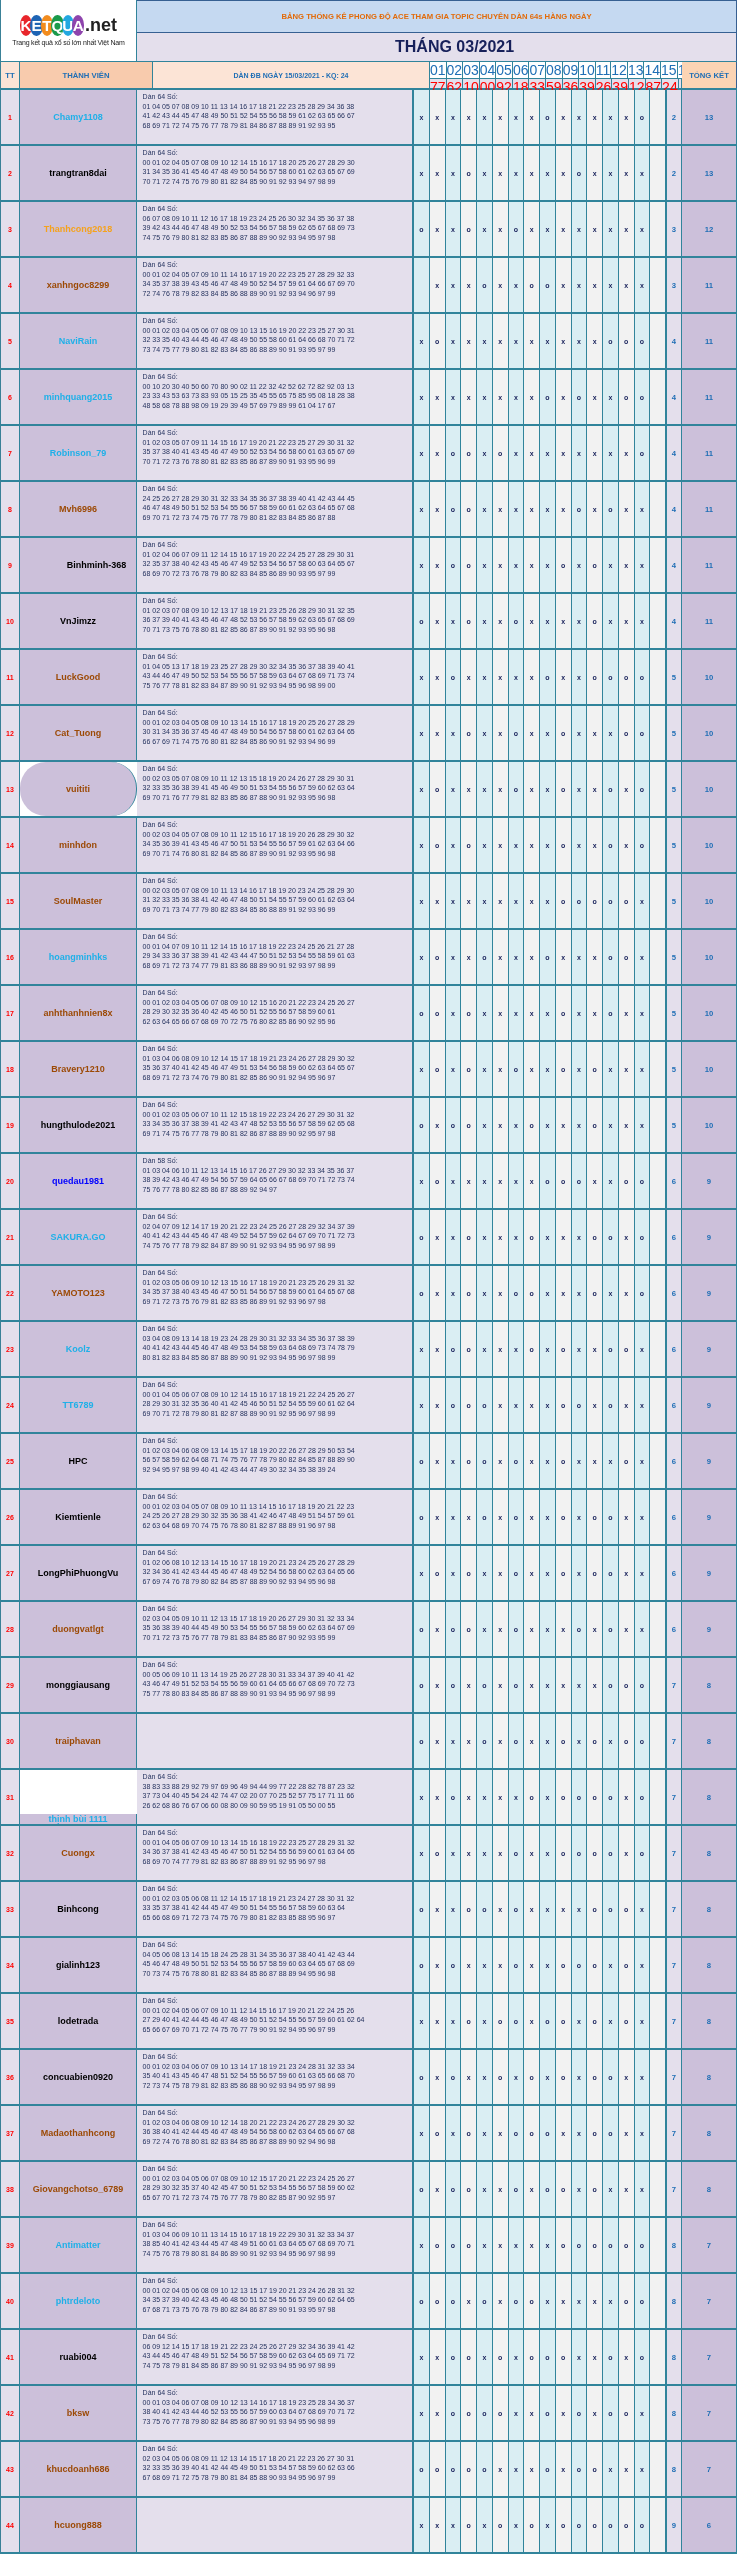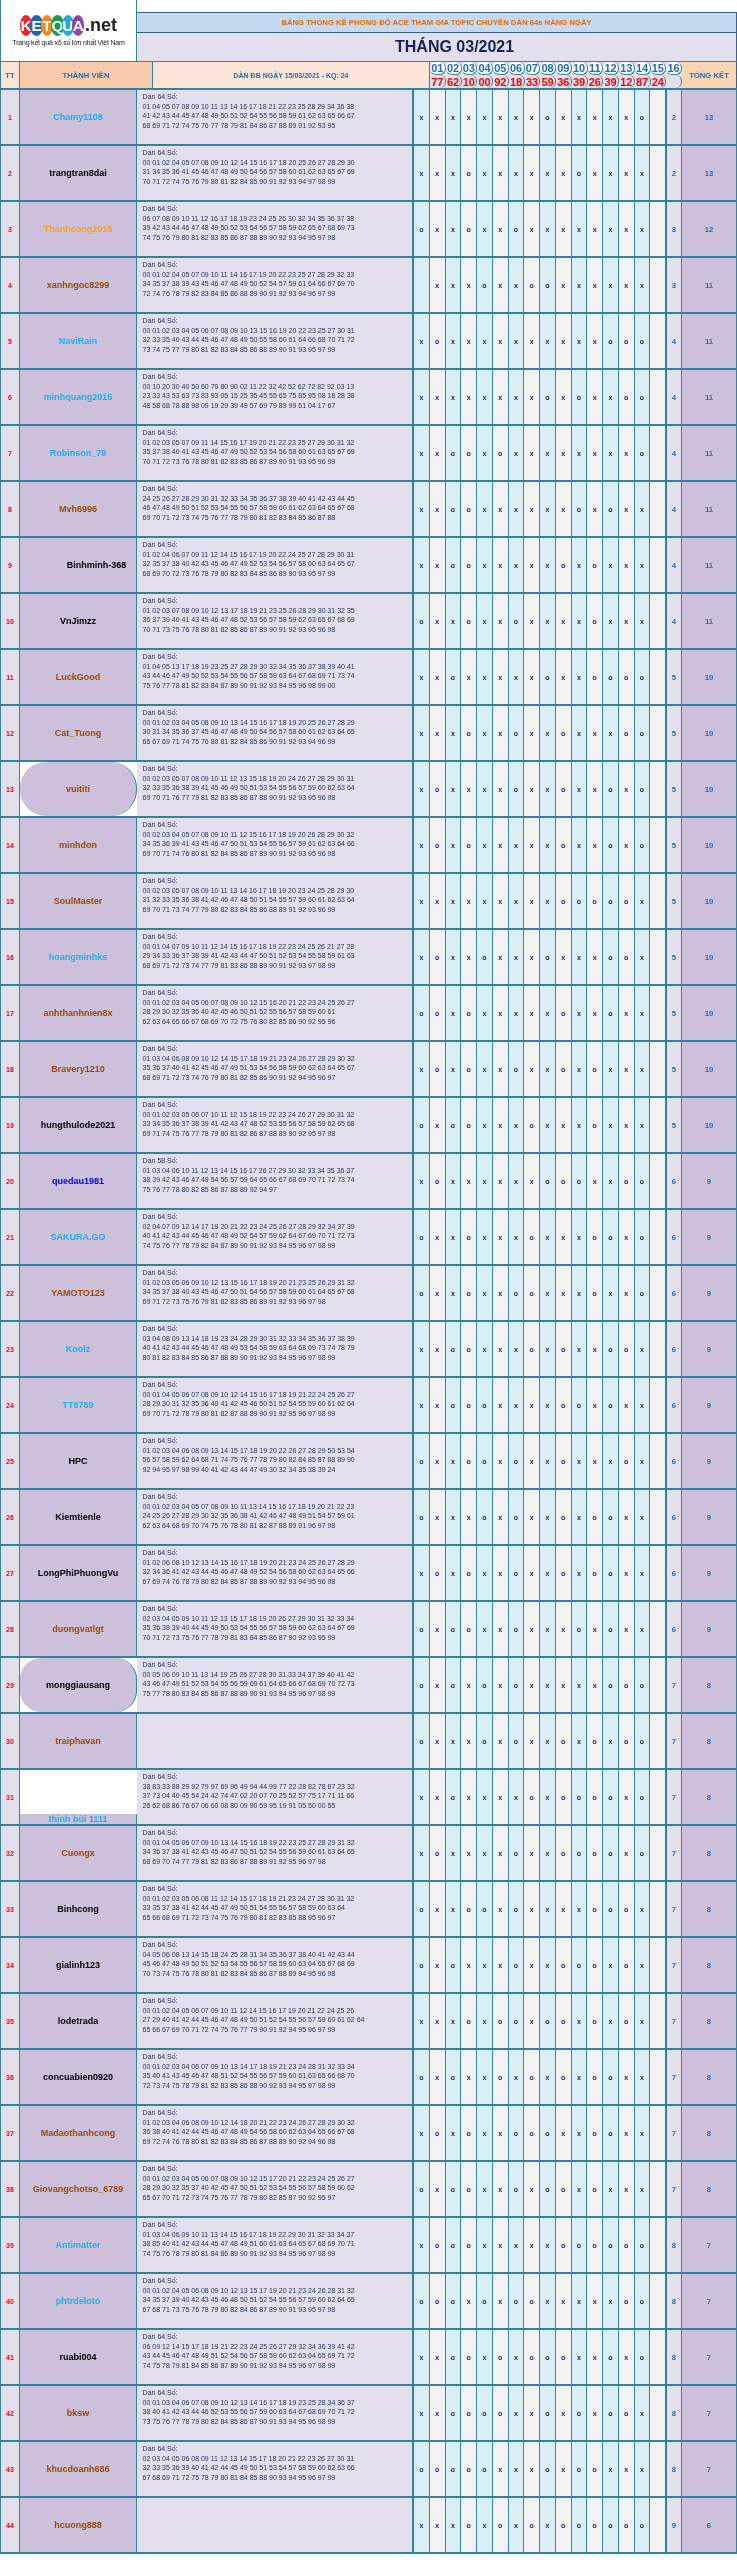--- a/index.html
+++ b/index.html
@@ -6,29 +6,29 @@
   html, body { width: 737px; background: #fff; }
   body { font-family: "Liberation Sans", sans-serif; color: #1f2d5a; }
   .sheet { position: relative; width: 737px; border-left: 1.4px solid #3a8197; }
   .hdr-top { display: flex; height: 61px; }
   .logo-box { width: 136px; height: 61px; background: #fff; border-right: 1.4px solid #31849b; display: flex; flex-direction: column; align-items: center; justify-content: center; }
   .logo { display: flex; align-items: center; }
   .logo .ball { width: 12.5px; height: 21px; border-radius: 50%; color: #fff; font-weight: bold; font-size: 15.3px; display: flex; align-items: center; justify-content: center; margin-right: -2.1px; font-family: "Liberation Sans", sans-serif; }
   .logo .net { font-size: 18px; font-weight: bold; color: #222; margin-left: 2.8px; font-family: "Liberation Sans", sans-serif; }
   .logo-sub { font-size: 7px; color: #222; margin-top: 2.8px; letter-spacing: -0.2px; }
   .title-box { flex: 1; display: flex; flex-direction: column; }
-  .title-bar { height: 21px; background: #c5d9f1; border-top: 1.4px solid #366092; border-bottom: 1.4px solid #366092; border-right: 1.4px solid #366092; color: #e26b0a; font-size: 7.7px; font-weight: bold; display: flex; align-items: center; justify-content: center; margin-top: 12px; }
+  .title-bar { height: 33px; background: #c5d9f1; border-top: 1.4px solid #366092; border-bottom: 1.4px solid #366092; border-right: 1.4px solid #366092; color: #e26b0a; font-size: 7.7px; font-weight: bold; display: flex; align-items: center; justify-content: center; }
   .month-bar { flex: 1; background: #e4dfec; display: flex; align-items: center; padding-left: 258px; color: #17205a; font-weight: bold; font-size: 16px; border-right: 1.4px solid #366092; }
   .colhdr { display: flex; height: 29px; border-top: 1.4px solid #31849b; border-bottom: 2.1px solid #31849b; }
   .ch-tt { width: 19px; background: #fce4d6; color: #1f6eb5; font-weight: bold; font-size: 7.7px; display: flex; align-items: center; justify-content: center; border-right: 1.4px solid #31849b; }
   .ch-name { width: 133px; background: #f8cbad; color: #1f6eb5; font-weight: bold; font-size: 7.7px; display: flex; align-items: center; justify-content: center; border-right: 1.4px solid #31849b; }
   .ch-dan { width: 277px; background: #fce4d6; color: #1f6eb5; font-weight: bold; font-size: 7px; display: flex; align-items: center; justify-content: center; border-right: 1.4px solid #31849b; }
   .ch-days { width: 252px; display: flex; flex-direction: column; background: #e4dfec; }
   .ch-days .r { display: flex; flex: 1; }
-  .ch-days .r > div { flex: 1; border-right: 0.7px solid #31849b; display: flex; align-items: center; justify-content: center; font-size: 11px; font-weight: bold; border-radius: 6px; }
+  .ch-days .r > div { flex: 1; border-right: 0.7px solid #31849b; display: flex; align-items: center; justify-content: center; font-size: 14px; font-weight: normal; }
   .ch-days .r1 > div { background: #fff; color: #1f6eb5; border-bottom: 0.7px solid #31849b; }
   .ch-days .r2 > div { color: #ff0000; }
   .ch-total { flex: 1; background: #fbd4b4; color: #1f6eb5; font-weight: bold; font-size: 7.7px; display: flex; align-items: center; justify-content: center; border-right: 1.4px solid #366092; }
 
   .row { display: flex; height: 56px; border-bottom: 2.1px solid #31849b; }
   .c-tt { width: 19px; background: #e4dfec; color: #ff0000; font-weight: bold; font-size: 7px; display: flex; align-items: center; justify-content: center; border-right: 1.4px solid #31849b; }
   .c-name { width: 117px; background: #ccc0da; font-weight: bold; font-size: 9px; display: flex; align-items: center; justify-content: center; border-right: 1.4px solid #31849b; text-align: center; }
   .c-dan { width: 277px; background: #e4dfec; font-size: 7px; line-height: 9.6px; padding: 2.1px 5.6px; border-right: 2.1px solid #31849b; color: #1f2d5a; white-space: pre-line; overflow: hidden; }
   .c-days { width: 252px; display: flex; }
   .c-days > div { flex: 1; border-right: 0.7px solid #31849b; display: flex; align-items: center; justify-content: center; font-size: 7px; font-weight: bold; color: #17205a; }
@@ -885,21 +885,21 @@
           <div>o</div>
           <div>x</div>
           <div>x</div>
           <div></div>
         </div>
         <div class="c-miss">6</div>
         <div class="c-total">9</div>
       </div>
       <div class="row">
         <div class="c-tt">29</div>
-        <div class="c-name" style="color: rgb(0, 0, 0); border-radius: 21px;">monggiausang</div>
+        <div class="c-name" style="color: rgb(0, 0, 0);">monggiausang</div>
         <div class="c-dan">Dàn 64 Số:
 00 05 06 09 10 11 13 14 19 25 26 27 28 30 31 33 34 37 39 40 41 42
 43 46 47 49 51 52 53 54 55 56 59 60 61 64 65 66 67 68 69 70 72 73
 75 77 78 80 83 84 85 86 87 88 89 90 91 93 94 95 96 97 98 99</div>
         <div class="c-days">
           <div>o</div>
           <div>x</div>
           <div>o</div>
           <div>x</div>
           <div>o</div>

